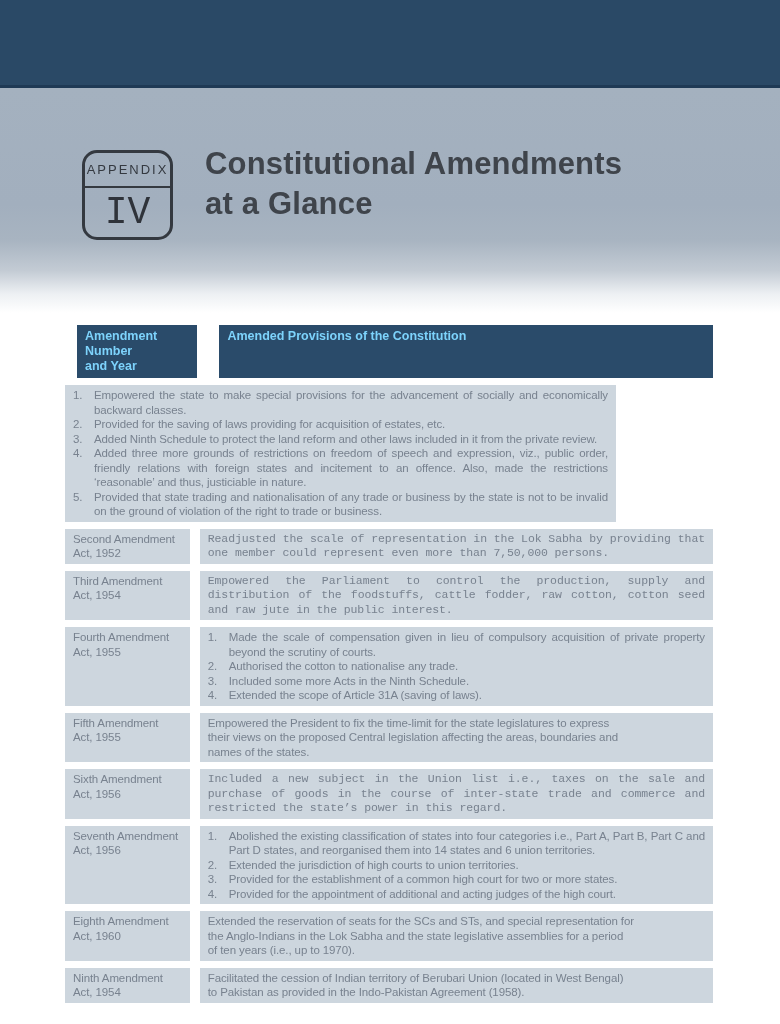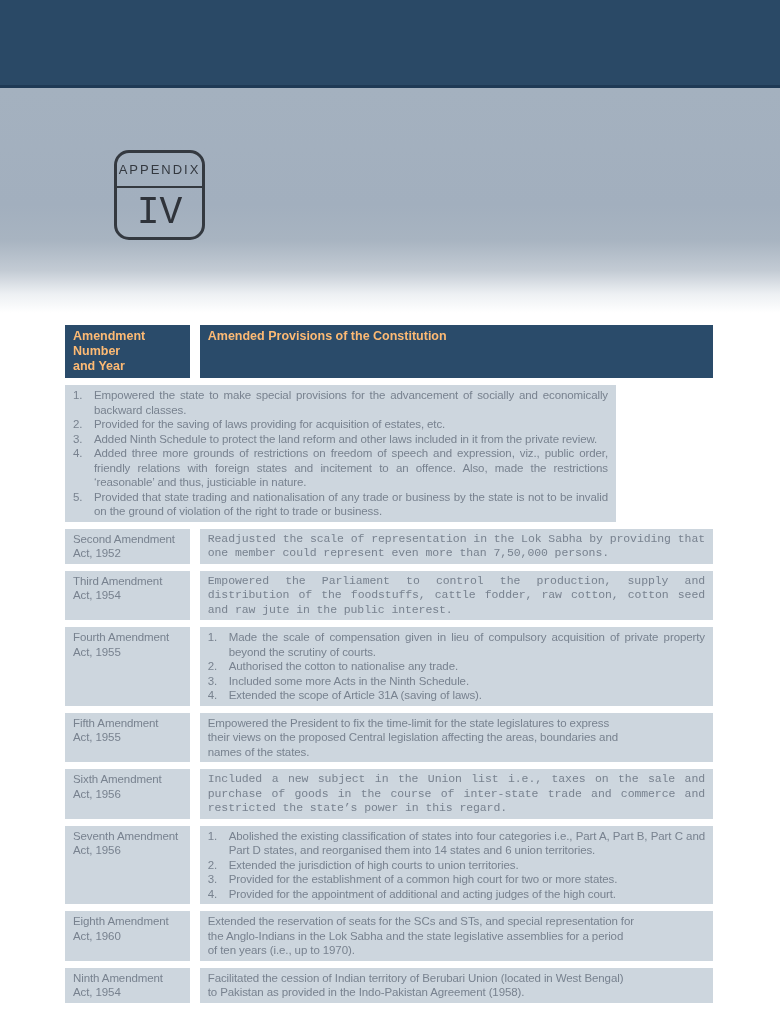--- a/index.html
+++ b/index.html
@@ -12,43 +12,42 @@
     background:#2a4966;border-bottom:3px solid #1f3a55;
   }
   .band{
     position:absolute;left:0;top:88px;width:780px;height:234px;
     background:linear-gradient(180deg,#a4b1bf 0%,#a2afbe 50%,#a8b4c1 65%,#c3cbd4 78%,#edf0f3 88%,#ffffff 96%,#ffffff 100%);
   }
   .badge{
     position:absolute;left:82px;top:62px;width:91px;height:90px;
     border:3px solid #343940;border-radius:15px;color:#343940;box-sizing:border-box;
     background:transparent;
-    margin-left:32px;
   }
   .badge-top{
     height:33px;display:flex;align-items:center;justify-content:center;
     border-bottom:2px solid #343940;
     font-size:13px;letter-spacing:2px;font-weight:normal;
   }
   .badge-num{
     height:50px;display:flex;align-items:center;justify-content:center;
     font-family:Liberation Mono, monospace;font-size:38px;line-height:1;color:#2f333a;
   }
   .title{
     position:absolute;left:205px;top:56px;
     font-size:31px;font-weight:bold;color:#3f444b;line-height:40px;letter-spacing:0.2px;
   }
   .tbl{position:absolute;left:65px;top:325px;width:648px;}
   .row{display:flex;margin-bottom:7px;}
   .cell{box-sizing:border-box;}
   .col1{width:133px;margin-right:10px;padding:3px 8px;white-space:pre-line;}
   .col2{width:551px;padding:3px 8px;}
   .hrow .cell{
-    background:#2a4b6a;color:#fdba74;font-weight:bold;
-    font-size:12.5px;line-height:15px;padding-top:4px;padding-bottom:4px;
+    background:#2a4b6a;color:#7dd3fc;font-weight:bold;
+    font-size:12.5px;line-height:15px;padding-top:4px;padding-bottom:4px;margin-left:12px;
   }
   .brow .cell{
     background:#cdd6de;color:#78828f;
     font-size:11.5px;line-height:14.5px;letter-spacing:-0.1px;
   }
   .li{display:flex;}
   .num{width:21px;flex:0 0 21px;}
   .itxt{flex:1;text-align:justify;}
   .para.just{text-align:justify;font-family:Liberation Mono, monospace;}
   .para.pre{white-space:pre-line;}
@@ -58,20 +57,24 @@
 
 <div class="page">
 
   <div class="topbar"></div>
 
   <div class="band">
     <div class="badge">
       <div class="badge-top">APPENDIX</div>
       <div class="badge-num">IV</div>
     </div>
+    <div class="title">
+      <div>Constitutional Amendments</div>
+      <div>at a Glance</div>
+    </div>
   </div>
 
   <div class="tbl">
     <div class="row hrow">
       <div class="cell col1">Amendment Number
 and Year</div>
       <div class="cell col2">Amended Provisions of the Constitution</div>
     </div>
     <div>
         <div class="row brow">

